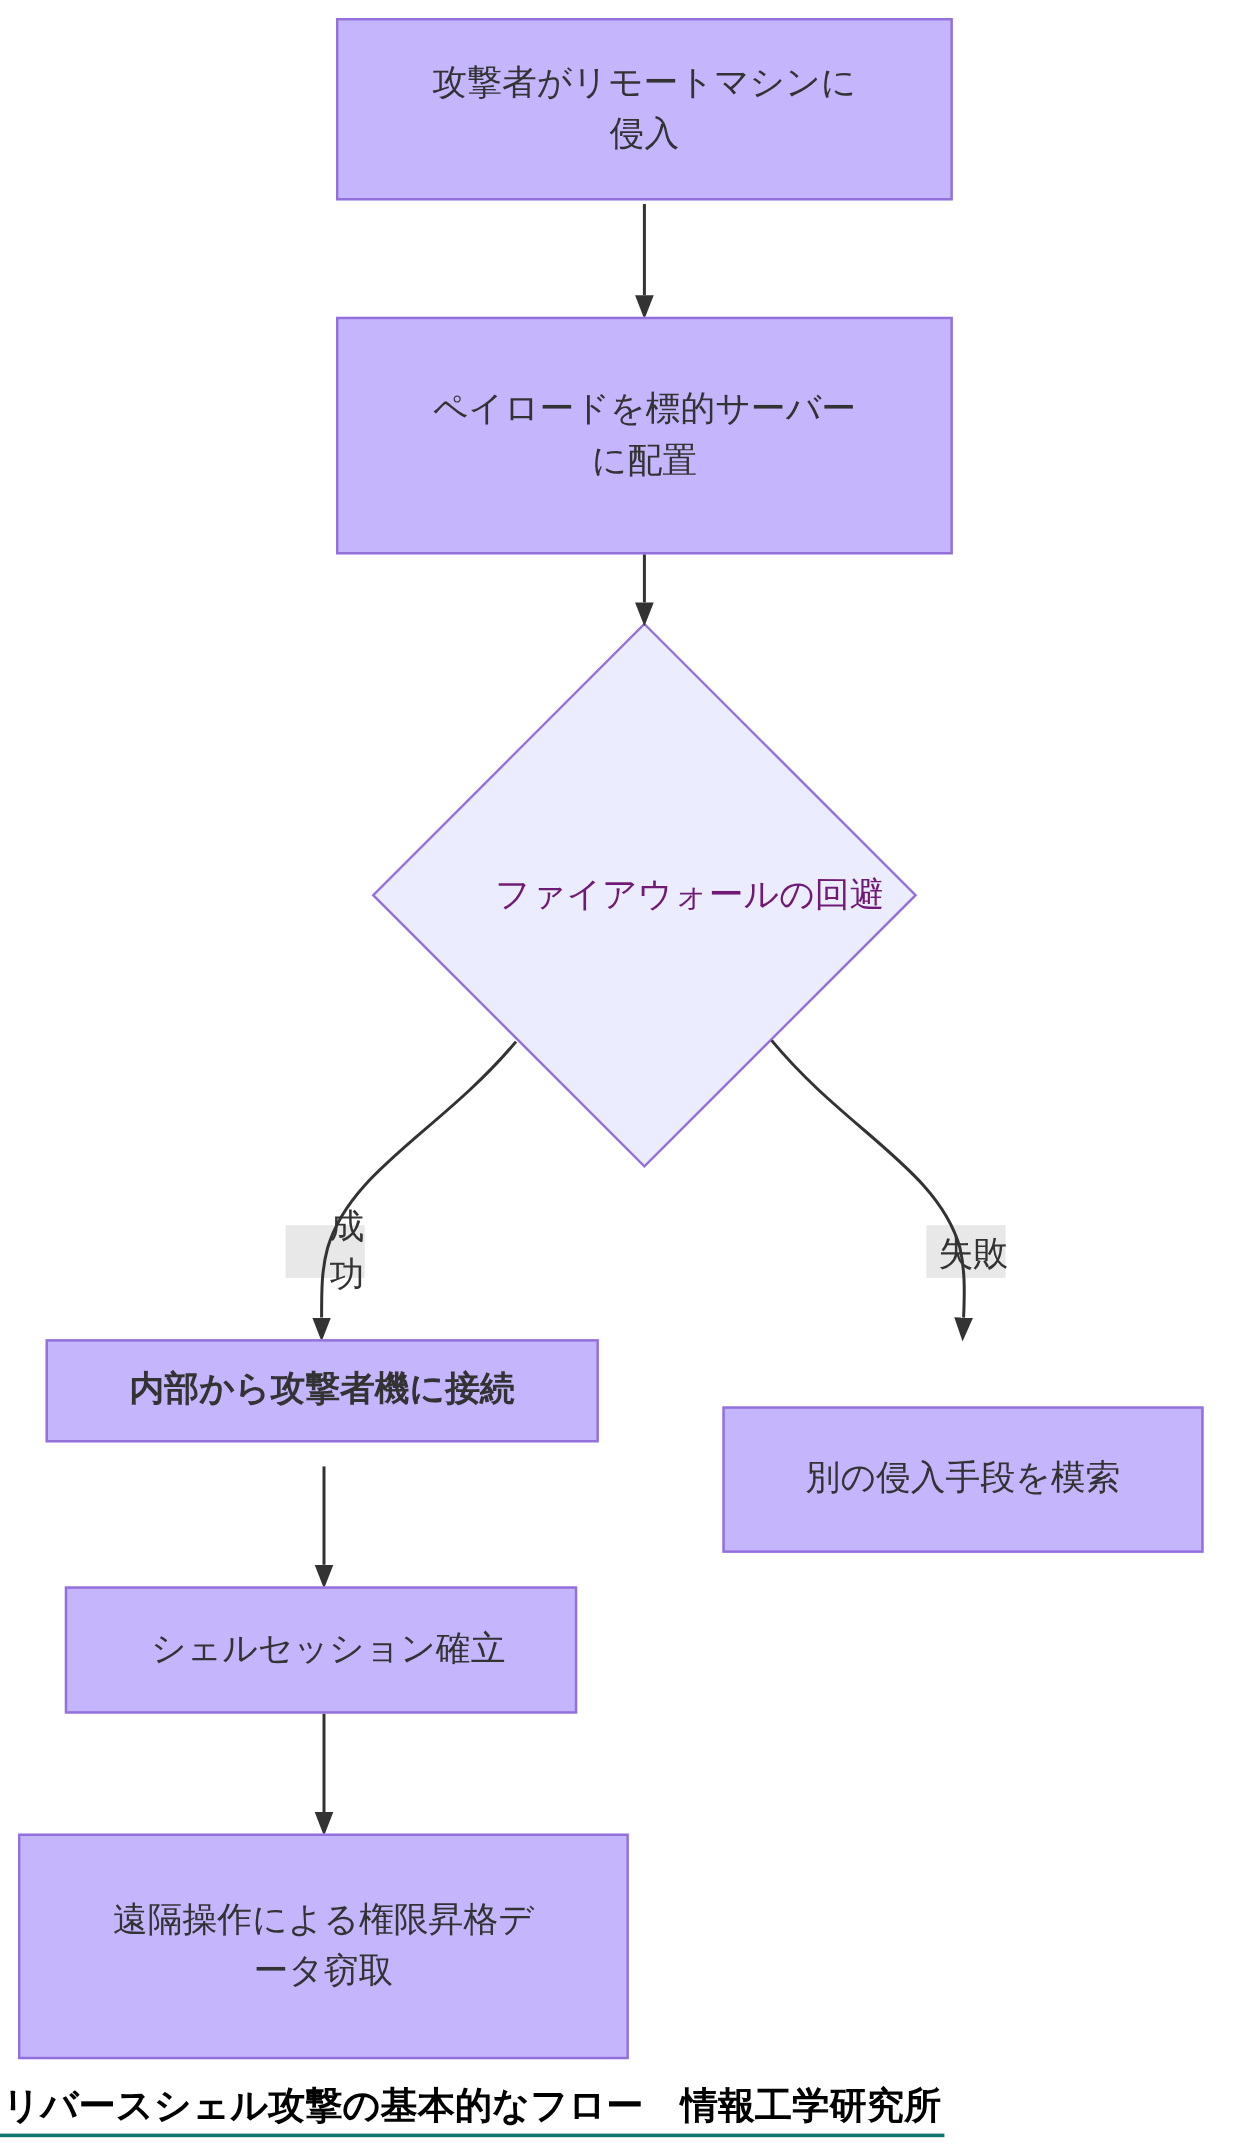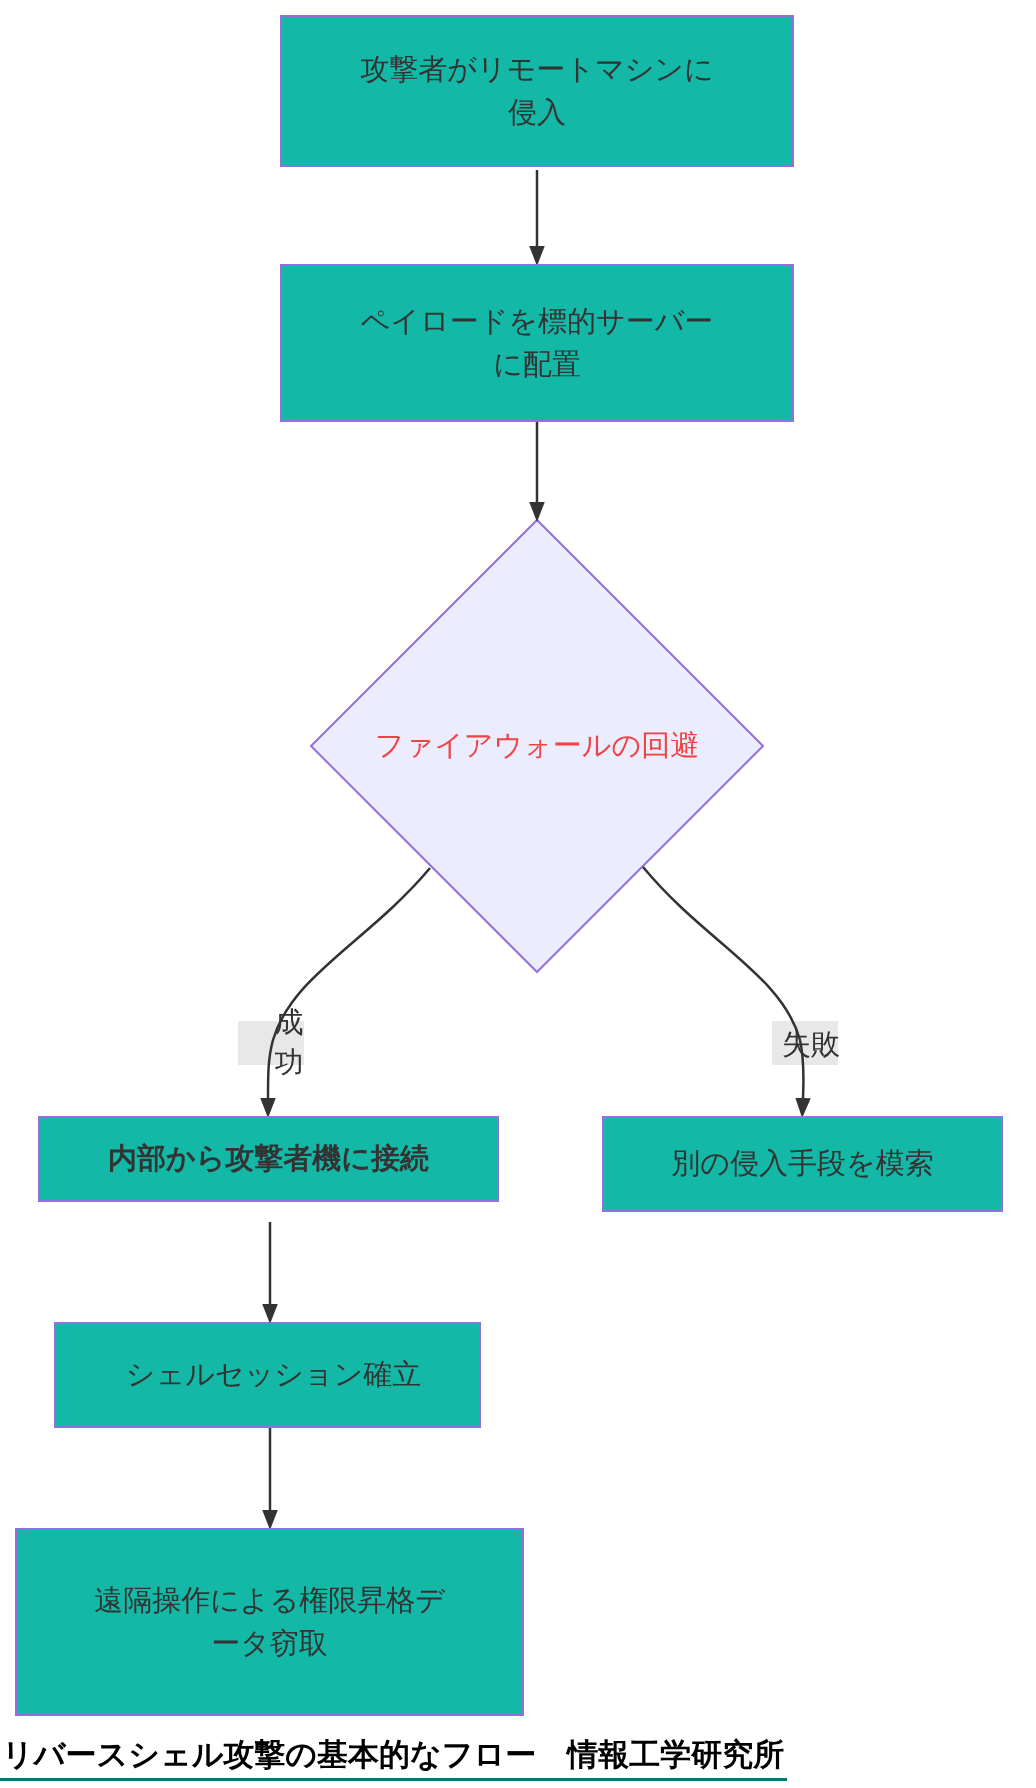--- a/index.html
+++ b/index.html
@@ -17,34 +17,34 @@
   .diamond-shape { fill: #ECECFF; stroke: #9370DB; stroke-width: 2px; }
   .elabel-bg { fill: #e8e8e8; }
   .arrowhead { fill: #333333; stroke: none; }
 
   .node {
     position: absolute;
     display: flex;
     align-items: center;
     justify-content: center;
     text-align: center;
-    background: #14b8a6;
+    background: #c4b5fd;
     border: 2px solid #9370DB;
     color: #333333;
     font-size: 29px;
     line-height: 1.5;
   }
   .node span { white-space: pre-line; }
   .diamond-label {
     position: absolute;
     display: flex;
     align-items: center;
-    justify-content: center;
+    justify-content: flex-end;
     text-align: center;
-    color: #ef4444;
+    color: #701a75;
     font-size: 29px;
     background: transparent;
     border: none;
   }
   .edge-label {
     position: absolute;
     display: flex;
     align-items: center;
     justify-content: center;
     text-align: center;
@@ -89,42 +89,42 @@
     <path class="edge" d="M643,867 C705,942 782,975 800,1040 C804,1058 804,1075 803,1098" marker-end="url(#arrow)"></path>
     <path class="edge" d="M270,1222 L270,1304" marker-end="url(#arrow)"></path>
     <path class="edge" d="M270,1428 L270,1510" marker-end="url(#arrow)"></path>
   </svg>
 
   <div class="node" style="left:280px; top:15px; width:514px; height:152px;">
     <span>攻撃者がリモートマシンに
 侵入</span>
   </div>
 
-  <div class="node" style="left:280px; top:264px; width:514px; height:158px;">
+  <div class="node" style="left:280px; top:264px; width:514px; height:198px;">
     <span>ペイロードを標的サーバー
 に配置</span>
   </div>
 
   <div class="diamond-label" style="left:337px; top:716px; width:400px; height:60px;">
     <span>ファイアウォールの回避</span>
   </div>
 
   <div class="edge-label" style="left:238px; top:1021px; width:66px; height:44px;padding-left:36px;">
     <span>成功</span>
   </div>
 
   <div class="edge-label" style="left:772px; top:1021px; width:78px; height:44px;align-items:flex-end;">
     <span>失敗</span>
   </div>
 
   <div class="node" style="left:38px; top:1116px; width:461px; height:86px;font-weight:bold;">
     <span>内部から攻撃者機に接続</span>
   </div>
 
-  <div class="node" style="left:602px; top:1116px; width:401px; height:96px;">
+  <div class="node" style="left:602px; top:1172px; width:401px; height:122px;">
     <span>別の侵入手段を模索</span>
   </div>
 
   <div class="node" style="left:54px; top:1322px; width:427px; height:106px;padding-left:12px;">
     <span>シェルセッション確立</span>
   </div>
 
   <div class="node" style="left:15px; top:1528px; width:509px; height:188px;">
     <span>遠隔操作による権限昇格デ
 ータ窃取</span>

